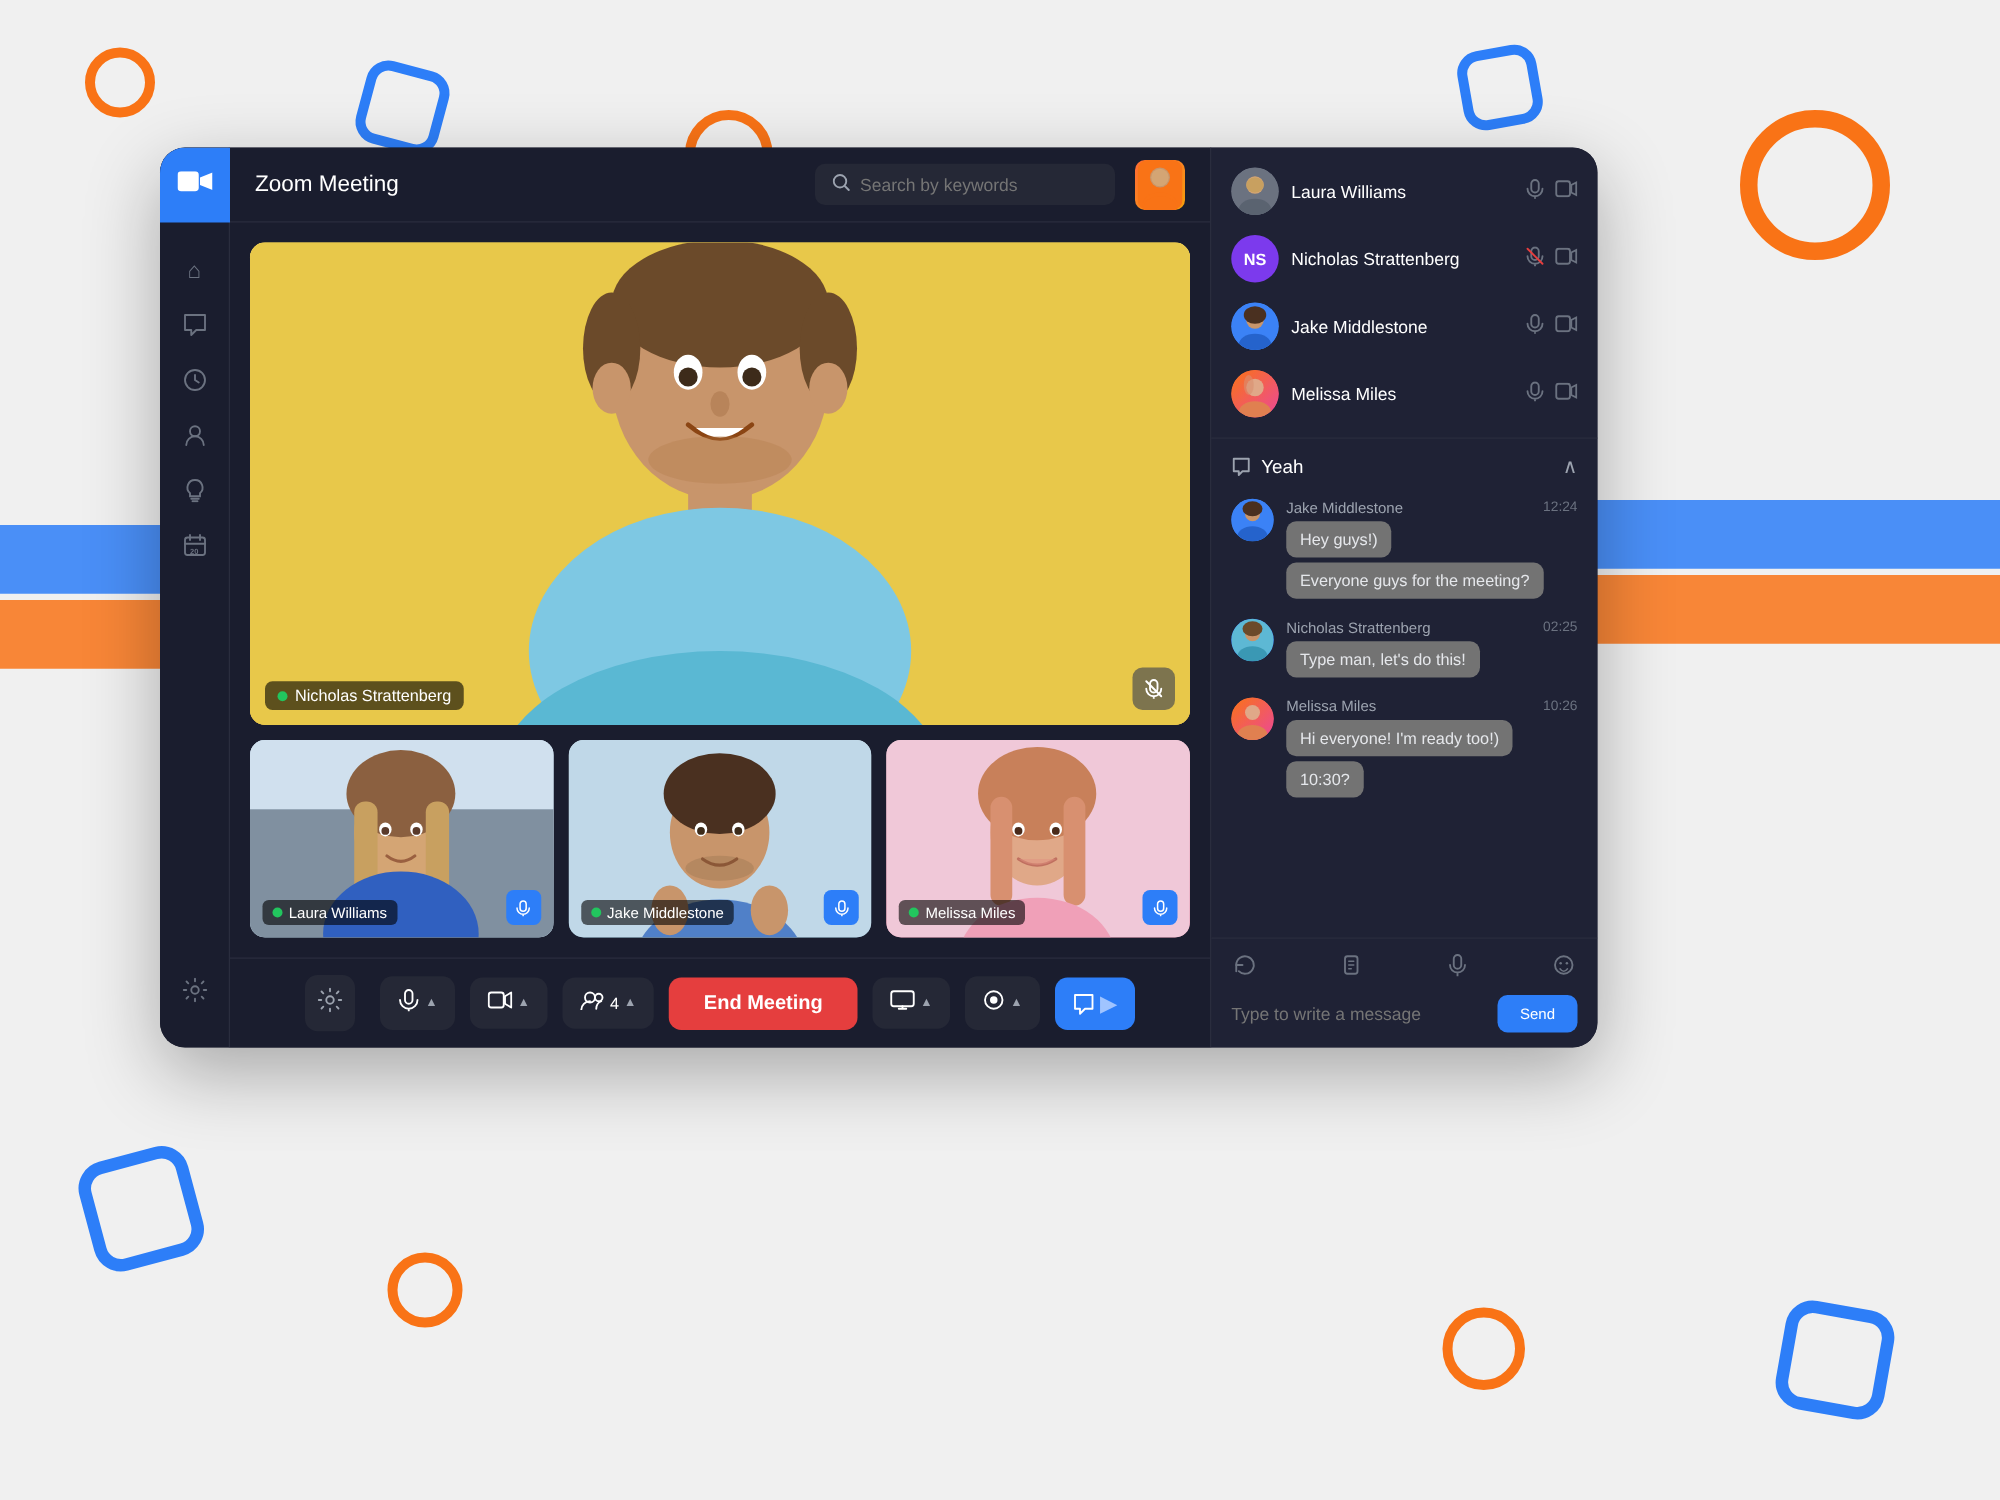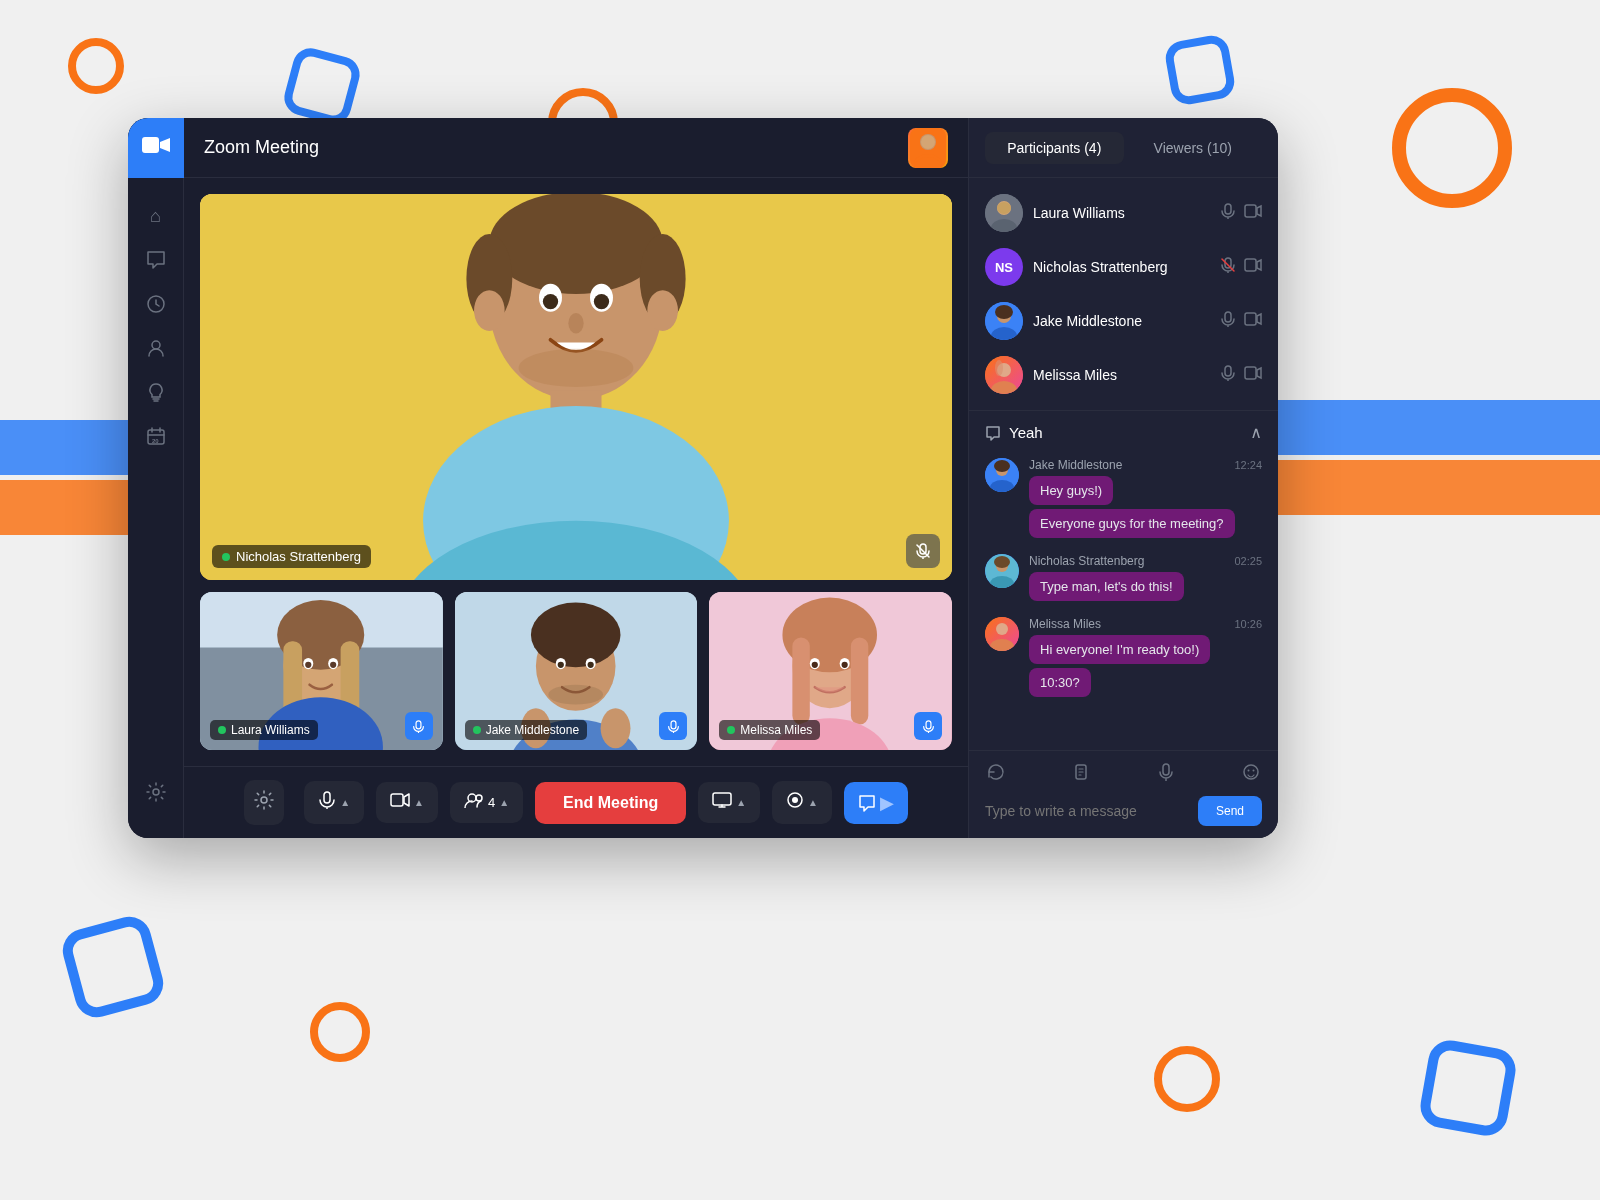--- a/index.html
+++ b/index.html
@@ -474,21 +474,21 @@
       color: #9ca3af;
       font-size: 12px;
     }
 
     .chat-time {
       color: #6b7280;
       font-size: 11px;
     }
 
     .chat-bubble {
-      background: #701a75;
+      background: #737373;
       color: #e5e7eb;
       font-size: 13px;
       padding: 7px 11px;
       border-radius: 8px;
       margin-bottom: 4px;
       display: inline-block;
     }
 
     .chat-input-area {
       padding: 12px 16px;
@@ -606,20 +606,29 @@
           <path d="M10 1v2M10 17v2M1 10h2M17 10h2M3.22 3.22l1.42 1.42M15.36 15.36l1.42 1.42M3.22 16.78l1.42-1.42M15.36 4.64l1.42-1.42" stroke="#6b7280" stroke-width="1.5" stroke-linecap="round"></path>
         </svg>
       </div>
     </div>
   </div>
 
   <div class="main-content">
 
     <div class="header">
       <div class="header-title">Zoom Meeting</div>
+      <div class="search-bar">
+        <span class="search-icon">
+          <svg width="14" height="14" viewBox="0 0 14 14" fill="none">
+            <circle cx="6" cy="6" r="5" stroke="#9ca3af" stroke-width="1.5"></circle>
+            <path d="M10 10l3 3" stroke="#9ca3af" stroke-width="1.5" stroke-linecap="round"></path>
+          </svg>
+        </span>
+        <input type="text" readonly="" placeholder="Search by keywords" style="">
+      </div>
       <div class="user-avatar">
         <svg width="36" height="40" viewBox="0 0 36 40" fill="none">
           <rect width="36" height="40" fill="#f97316" rx="8"></rect>
           <circle cx="18" cy="14" r="8" fill="#c8956b"></circle>
           <ellipse cx="18" cy="36" rx="14" ry="10" fill="#f97316"></ellipse>
           <circle cx="18" cy="14" r="7" fill="#d4a574"></circle>
           <ellipse cx="18" cy="38" rx="13" ry="9" fill="#f97316"></ellipse>
         </svg>
       </div>
     </div>
@@ -840,26 +849,20 @@
         <svg width="18" height="18" viewBox="0 0 18 18" fill="none">
           <path d="M2 2h14v11H10l-4 4v-4H2z" stroke="#fff" stroke-width="1.5" fill="none" stroke-linejoin="round"></path>
         </svg>
         <span class="chevron" style="color:#a0c4ff;">▶</span>
       </div>
     </div>
   </div>
 
   <div class="right-panel">
 
-    <div class="panel-header">
-      <div class="panel-tabs">
-        <div class="panel-tab active">Participants (4)</div>
-        <div class="panel-tab inactive">Viewers (10)</div>
-      </div>
-    </div>
 
     <div class="participants-list">
 
       <div class="participant-item">
         <div class="p-avatar av-gray">
           <svg width="38" height="38" viewBox="0 0 38 38">
             <rect width="38" height="38" rx="19" fill="#6b7280"></rect>
             <circle cx="19" cy="14" r="7" fill="#d4a574"></circle>
             <ellipse cx="19" cy="34" rx="13" ry="9" fill="#5a6370"></ellipse>
             <rect x="12" y="8" width="14" height="12" rx="7" fill="#c8a060"></rect>

